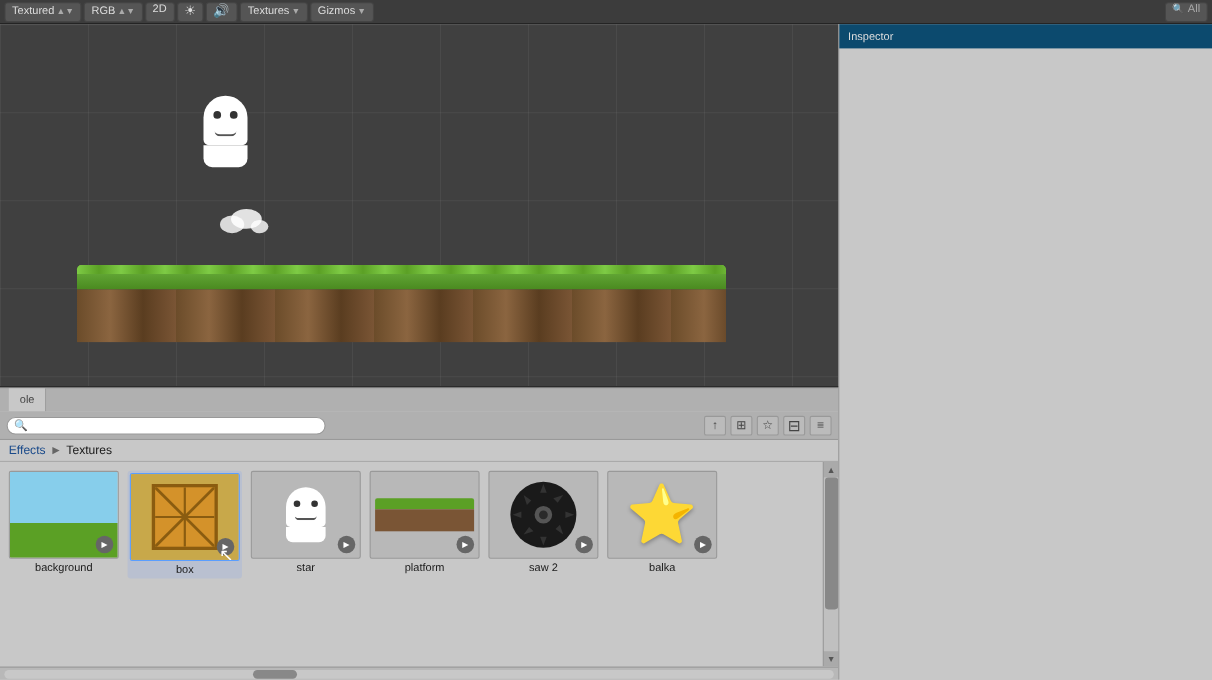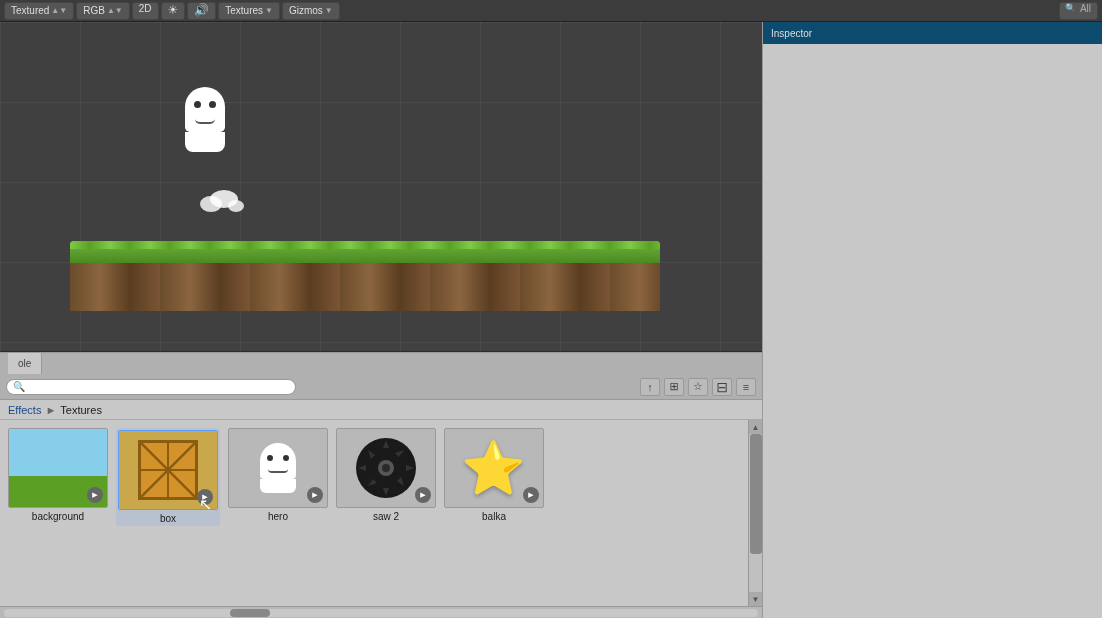--- a/index.html
+++ b/index.html
@@ -383,23 +383,35 @@
               <div class="thumb-hero-ghost">
                 <div class="mini-ghost-head">
                   <div class="mini-ghost-eye-l"></div>
                   <div class="mini-ghost-eye-r"></div>
                   <div class="mini-ghost-mouth"></div>
                 </div>
                 <div class="mini-ghost-body"></div>
               </div>
               <div class="asset-play-btn">▶</div>
             </div>
-            <span class="asset-name">hero</span>
-          </div>
-
+            <span class="asset-name">star</span>
+          </div>
+
+          <div class="asset-item">
+            <div class="asset-thumb">
+              <div style="display:flex;align-items:center;justify-content:center;width:100%;height:100%;">
+                <div class="thumb-platform">
+                  <div class="mini-plat-top"></div>
+                  <div class="mini-plat-bot"></div>
+                </div>
+              </div>
+              <div class="asset-play-btn">▶</div>
+            </div>
+            <span class="asset-name">platform</span>
+          </div>
 
           <div class="asset-item">
             <div class="asset-thumb">
               <div style="display:flex;align-items:center;justify-content:center;width:100%;height:100%;">
                 <div class="thumb-saw">
 
                   <svg width="60" height="60" viewBox="0 0 60 60" style="position:absolute;inset:0;">
                     <circle cx="30" cy="30" r="28" fill="#1a1a1a"></circle>
                     <polygon points="30,2 33,10 27,10" fill="#333"></polygon>
                     <polygon points="58,30 50,33 50,27" fill="#333"></polygon>

